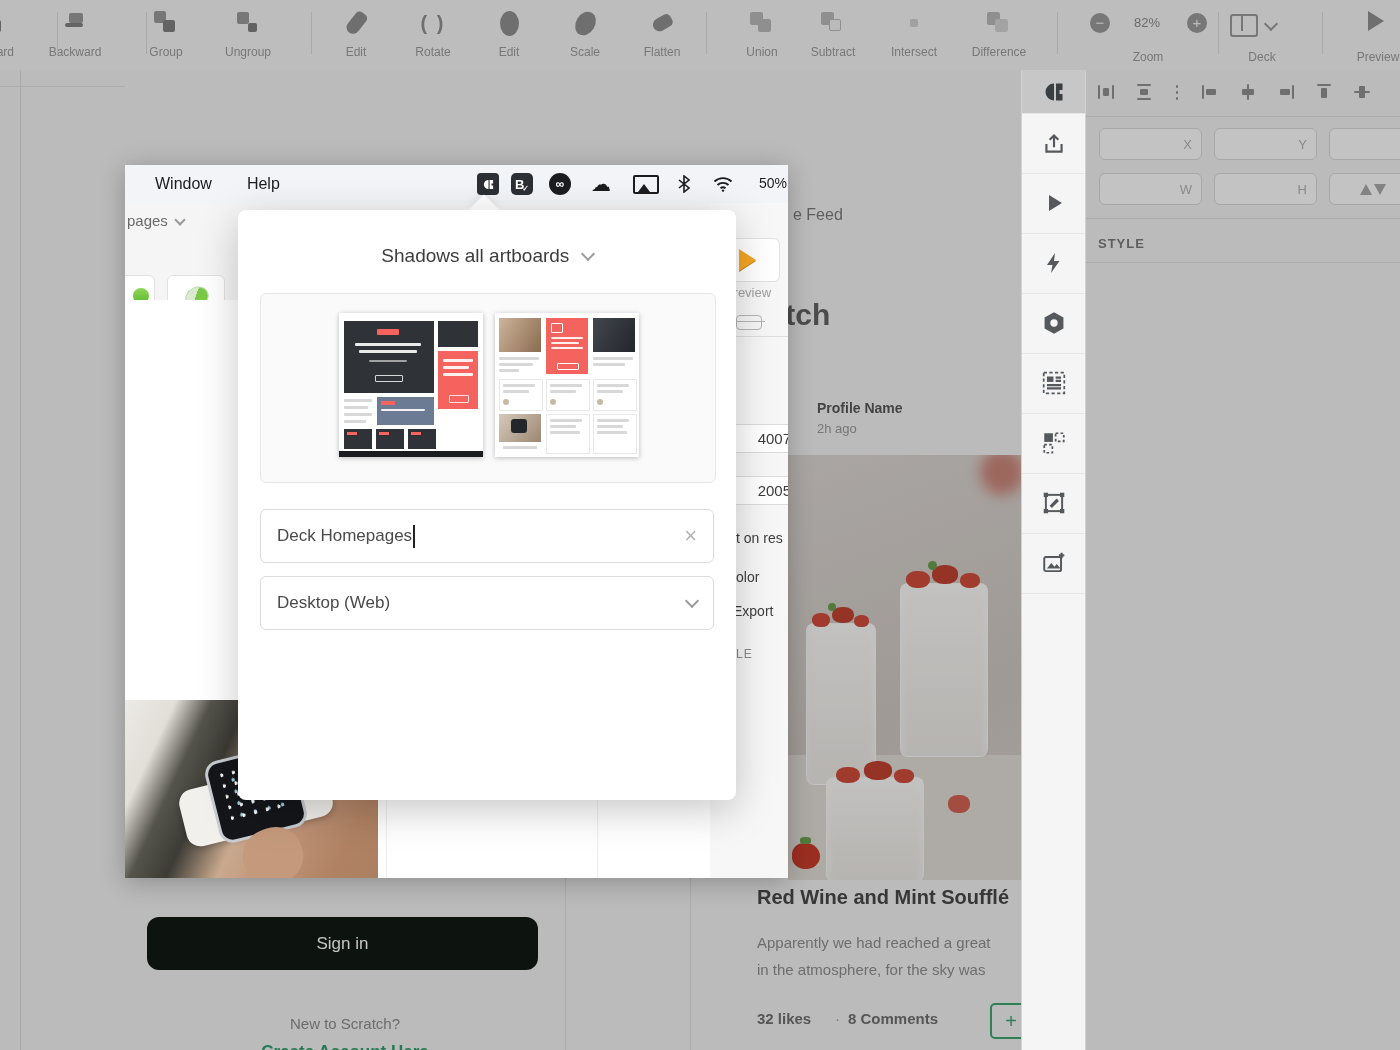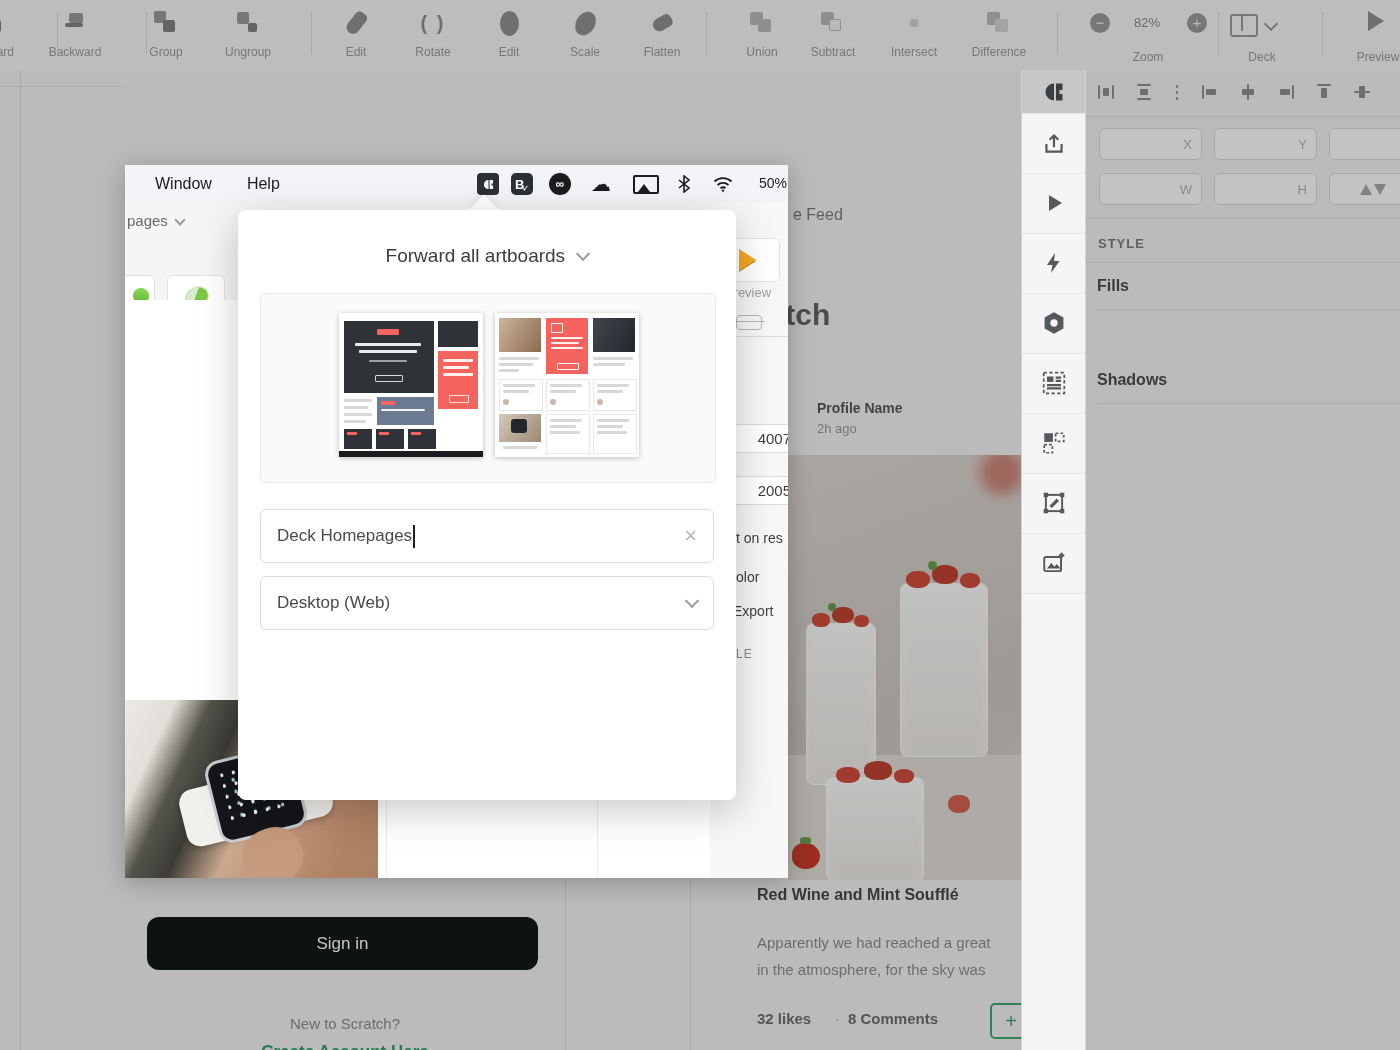--- a/index.html
+++ b/index.html
@@ -241,21 +241,21 @@
       <span class="leafdot" style="left:140px;top:106px;width:9px;height:9px"></span>
       <span class="jar" style="left:38px;top:322px;width:96px;height:103px"></span>
       <span class="chunk" style="left:48px;top:312px;width:24px;height:16px"></span>
       <span class="chunk" style="left:76px;top:306px;width:28px;height:19px;background:#c2402e"></span>
       <span class="chunk" style="left:106px;top:314px;width:20px;height:14px"></span>
       <span class="chunk" style="left:4px;top:388px;width:28px;height:26px;background:#cb3927;border-radius:46% 54% 52% 48%"></span>
       <span class="leafdot" style="left:12px;top:382px;width:11px;height:7px;border-radius:40%"></span>
       <span class="chunk" style="left:160px;top:340px;width:22px;height:18px;opacity:.85"></span>
     </div>
 
-    <div class="a" style="left:757px;top:816px;font-size:16px;font-weight:bold;color:#454545">Red Wine and Mint Soufflé</div>
+    <div class="a" style="left:757px;top:816px;font-size:20px;font-weight:bold;color:#454545">Red Wine and Mint Soufflé</div>
     <div class="a" style="left:757px;top:864px;font-size:15px;color:#8d8d8d">Apparently we had reached a great</div>
     <div class="a" style="left:757px;top:891px;font-size:15px;color:#8d8d8d">in the atmosphere, for the sky was</div>
     <div class="a" style="left:757px;top:940px;font-size:15px;font-weight:bold;color:#6d6d6d">32 likes</div>
     <div class="a" style="left:835px;top:940px;font-size:15px;color:#9d9d9d">·</div>
     <div class="a" style="left:848px;top:940px;font-size:15px;font-weight:bold;color:#6d6d6d">8 Comments</div>
     <div class="a" style="left:990px;top:933px;width:38px;height:32px;border:2px solid #3aa76d;border-radius:5px;color:#3aa76d;font-size:20px;display:flex;align-items:center;justify-content:center">+</div>
 
     <div class="a signin" style="left:147px;top:847px;width:391px;height:53px">Sign in</div>
     <div class="a" style="left:245px;top:945px;width:200px;text-align:center;font-size:15px;color:#8a8a8a">New to Scratch?</div>
     <div class="a" style="left:230px;top:972px;width:230px;text-align:center;font-size:17px;font-weight:bold;color:#2e9e68">Create Account Here</div>
@@ -319,26 +319,20 @@
       </div>
     <div class="field" style="left:245px;top:103px;width:85px;justify-content:center;gap:2px">
       <span class="fliptri"></span>
         <span class="fliptri" style="transform:scaleY(-1)"></span>
     </div>
     <div class="hline" style="left:0;top:148px;width:316px"></div>
 
     <div class="a" style="left:14px;top:166px;font-size:13px;font-weight:bold;letter-spacing:1px;color:#7a7a7a">STYLE</div>
     <div class="hline" style="left:0;top:192px;width:316px"></div>
 
-    <div class="isec" style="top:192px">
-        <span>Fills</span>
-      </div>
-    <div class="isec" style="top:286px">
-        <span>Shadows</span>
-      </div>
   </div>
 
   <div class="a dim"></div>
 
   <div class="a craft">
     <div class="ccell sel" style="top:0;height:43px">
       <svg width="24" height="24" viewBox="0 0 24 24">
           <path d="M3.5 12a8.5 8.5 0 0 1 8.5-8.5v17A8.5 8.5 0 0 1 3.5 12z" fill="#3a3f44"></path>
           <path d="M14 3.5h6.5V10h-3v4h3v6.5H14z" fill="#3a3f44"></path>
         </svg>
@@ -486,21 +480,21 @@
       <div class="slabel" style="left:26px;top:327px">t on res</div>
       <div class="slabel" style="left:26px;top:366px">olor</div>
       <div class="slabel" style="left:23px;top:400px">Export</div>
       <div class="slabel" style="left:26px;top:444px;font-size:12px;font-weight:normal;letter-spacing:1px;color:#8a8a8a">LE</div>
     </div>
 
     <div class="notch"></div>
 
     <div class="dialog">
       <div class="dtitle">
-        <span>Forward all artboards</span>
+        <span>Shadows all artboards</span>
         <span class="chev" style="margin-left:8px;margin-bottom:3px"></span>
       </div>
 
       <div class="thumbox">
 
         <div class="thumb" style="left:78px">
           <span class="tb dk" style="left:5px;top:8px;width:90px;height:72px"></span>
           <span class="tb rd" style="left:38px;top:16px;width:22px;height:6px;border-radius:1px"></span>
           <span class="tb wl" style="left:16px;top:30px;width:66px"></span>
           <span class="tb wl" style="left:20px;top:37px;width:58px"></span>

